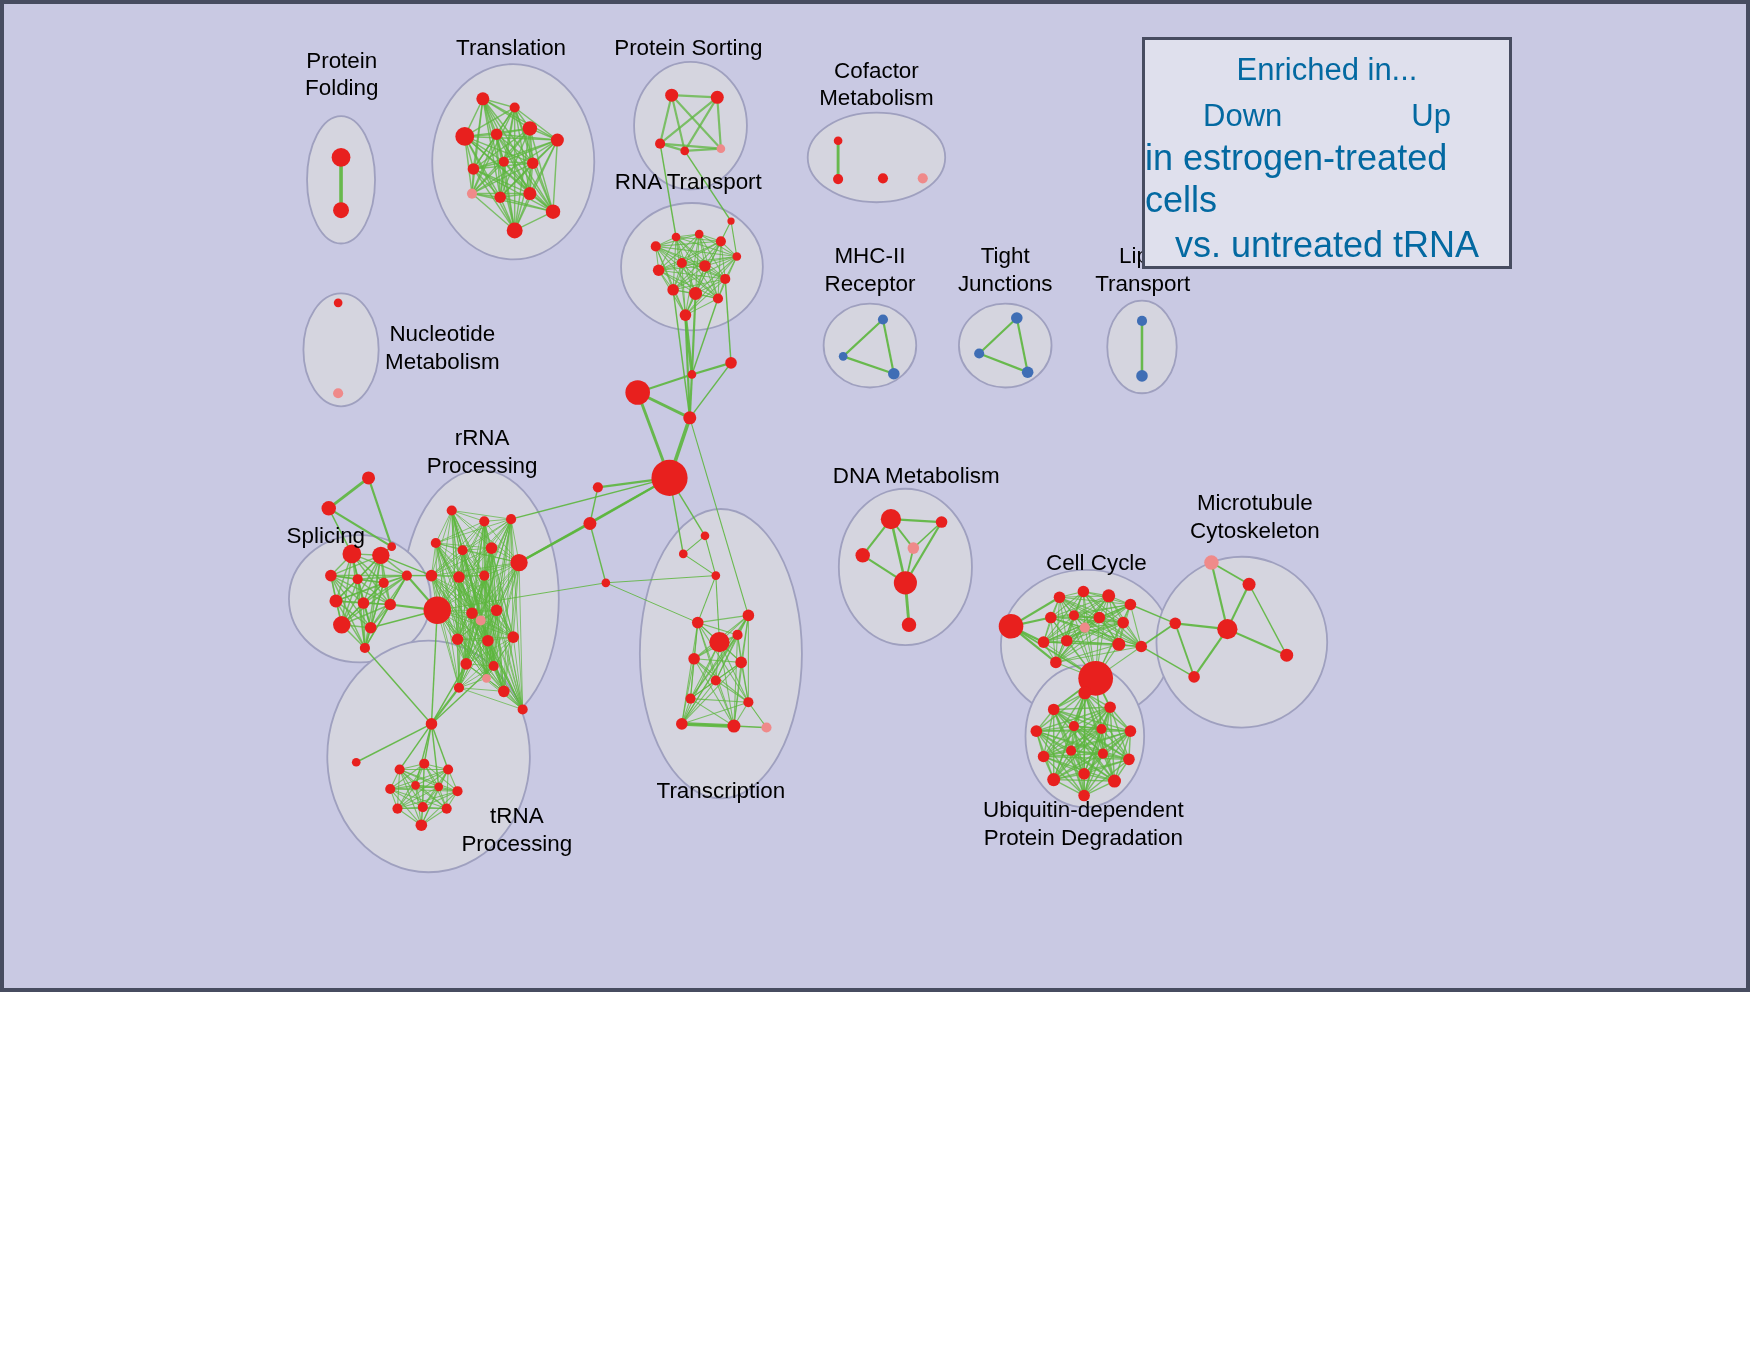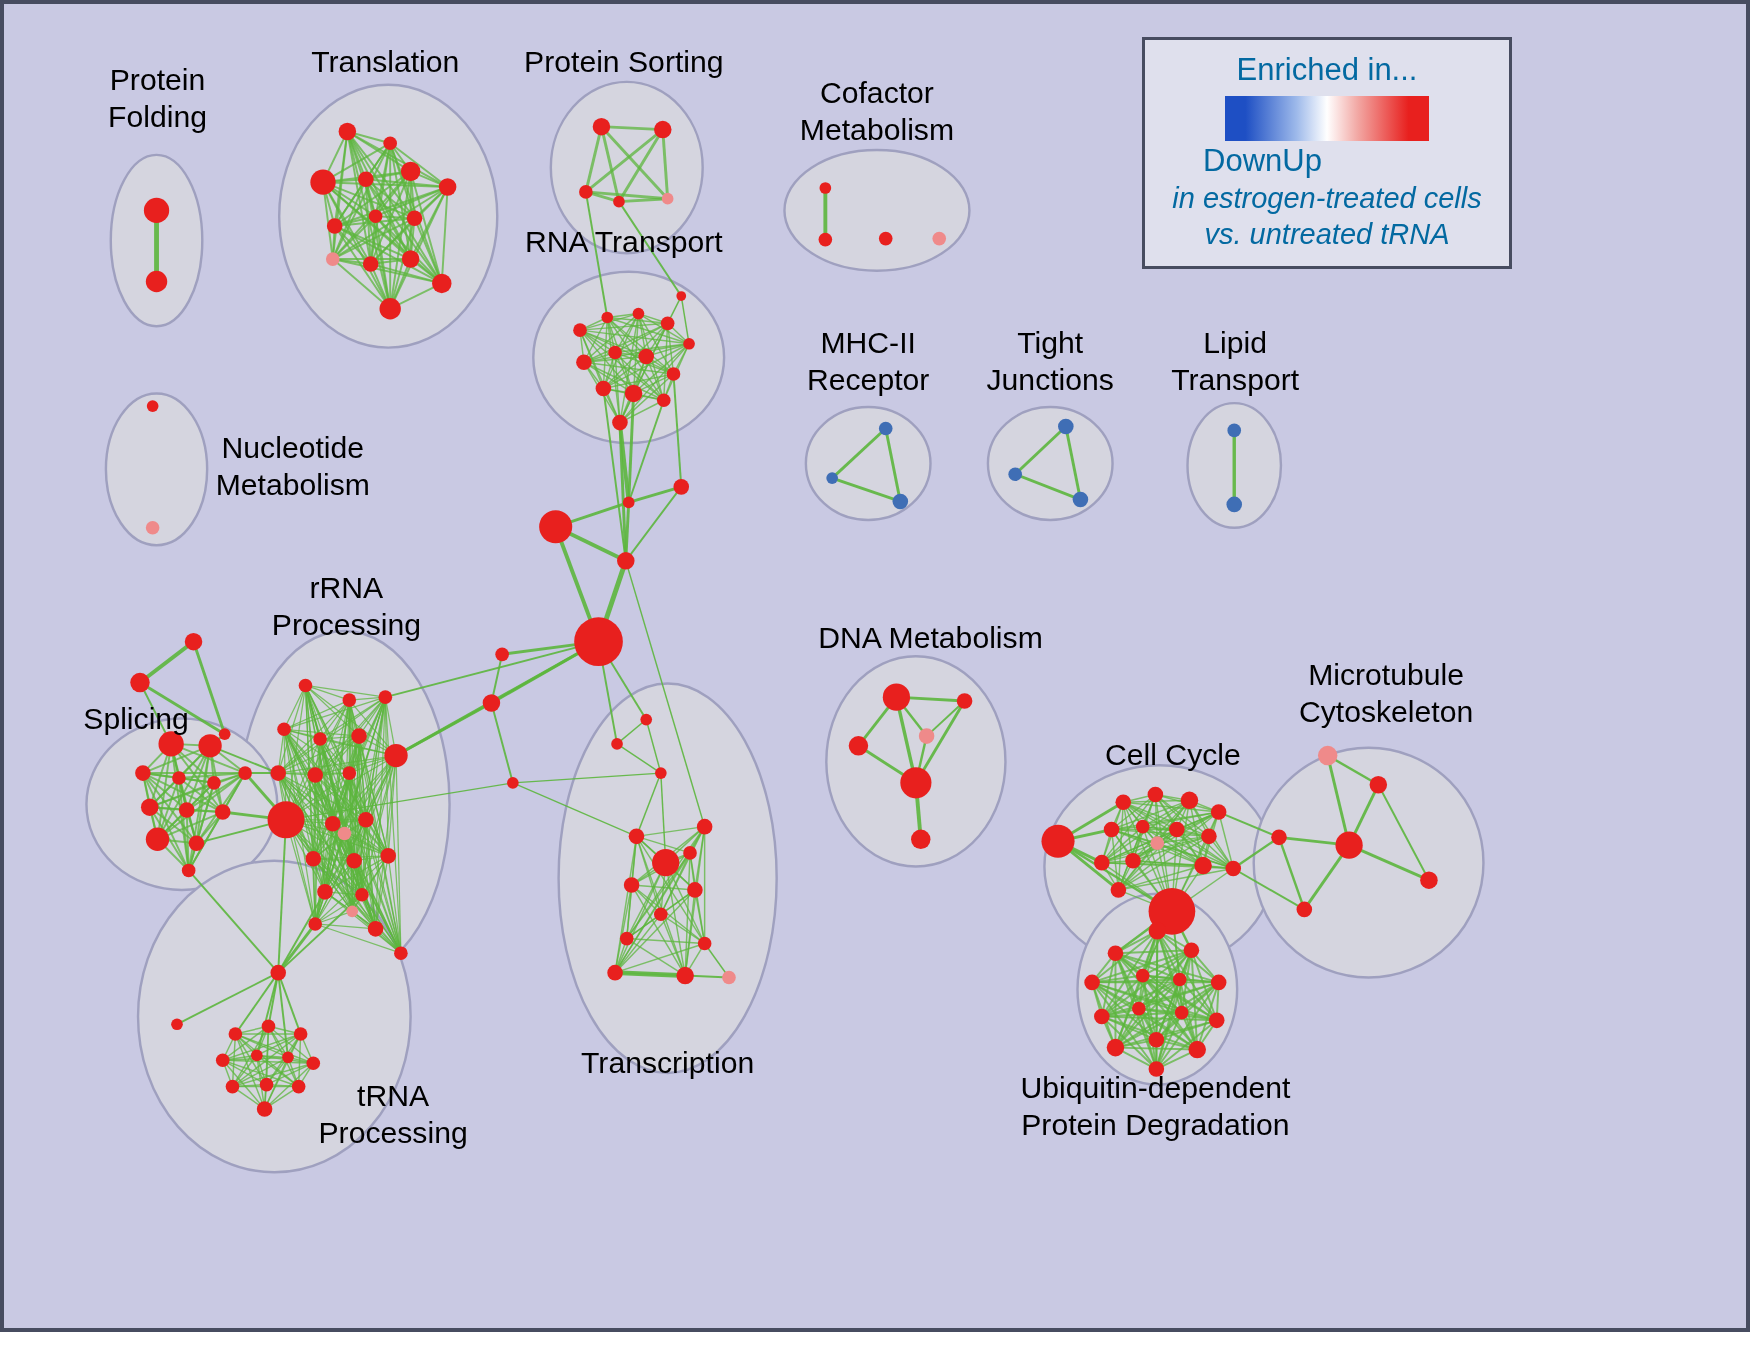--- a/index.html
+++ b/index.html
@@ -1,27 +1,27 @@
 <!DOCTYPE html>
 <html><head>
 <meta charset="utf-8">
 <style>
   html,body{margin:0;padding:0;background:#ffffff;}
-  .figure{position:relative;width:1750px;height:1332px;box-sizing:border-box;
+  .figure{position:relative;width:1750px;height:992px;box-sizing:border-box;
           border:4px solid #6d28d9;background:#c9c9e3;overflow:hidden;}
   #network-svg{position:absolute;left:0;top:0;width:100%;height:100%;}
   #network-svg text{font-family:"Liberation Sans",sans-serif;font-size:31px;fill:#000;}
   .legend{position:absolute;left:1138px;top:33px;width:370px;height:232px;
           border:3px solid #474c60;box-sizing:border-box;background:#dfe0ed;
           display:flex;flex-direction:column;align-items:center;
           font-family:"Liberation Sans",sans-serif;color:#0369a1;}
   .legend-title{font-size:31px;margin-top:12px;}
   .legend-bar{width:204px;height:45px;margin-top:8px;}
-  .legend-row{width:248px;display:flex;font-size:31px;margin-top:2px;}
-  .legend-caption{font-size:29px;margin-top:3px;font-style:italic;}
+  .legend-row{width:248px;display:flex;justify-content:space-between;font-size:31px;margin-top:2px;}
+  .legend-caption{font-size:36px;margin-top:3px;}
   .legend-caption:first-of-type{margin-top:8px;}
 </style>
 </head>
 <body>
 
 <div class="figure" style="background: rgb(201, 201, 227); border-color: rgb(71, 76, 96);">
   <svg id="network-svg" viewBox="0 0 1750 1360">
       <g>
         <ellipse cx="137" cy="243" rx="47" ry="88" fill="#d5d5df" stroke="#9fa0bf" stroke-width="2.5"></ellipse>
         <ellipse cx="375" cy="218" rx="112" ry="135" fill="#d5d5df" stroke="#9fa0bf" stroke-width="2.5"></ellipse>

